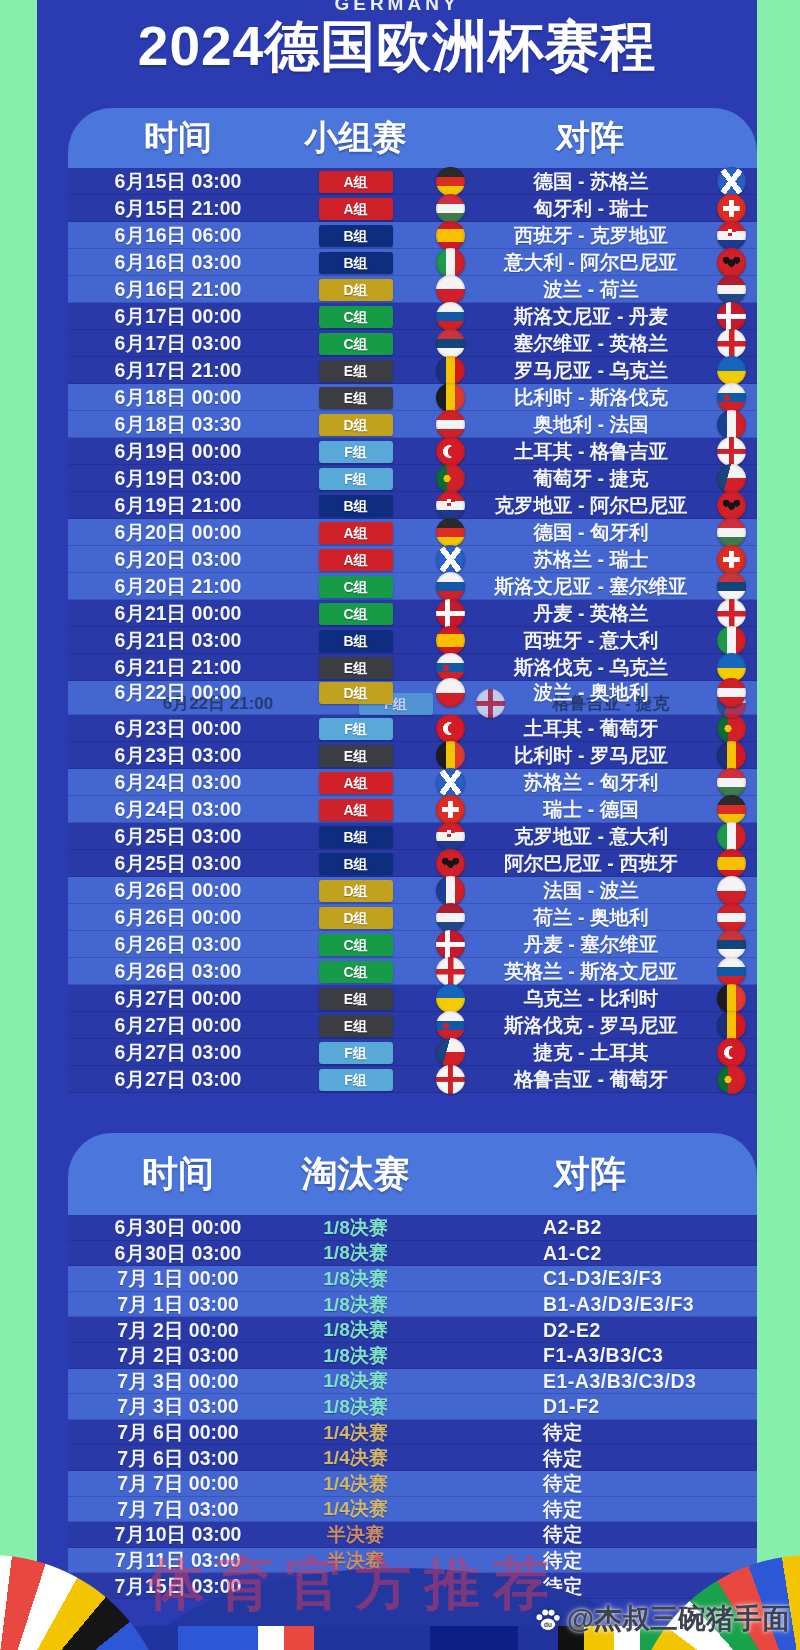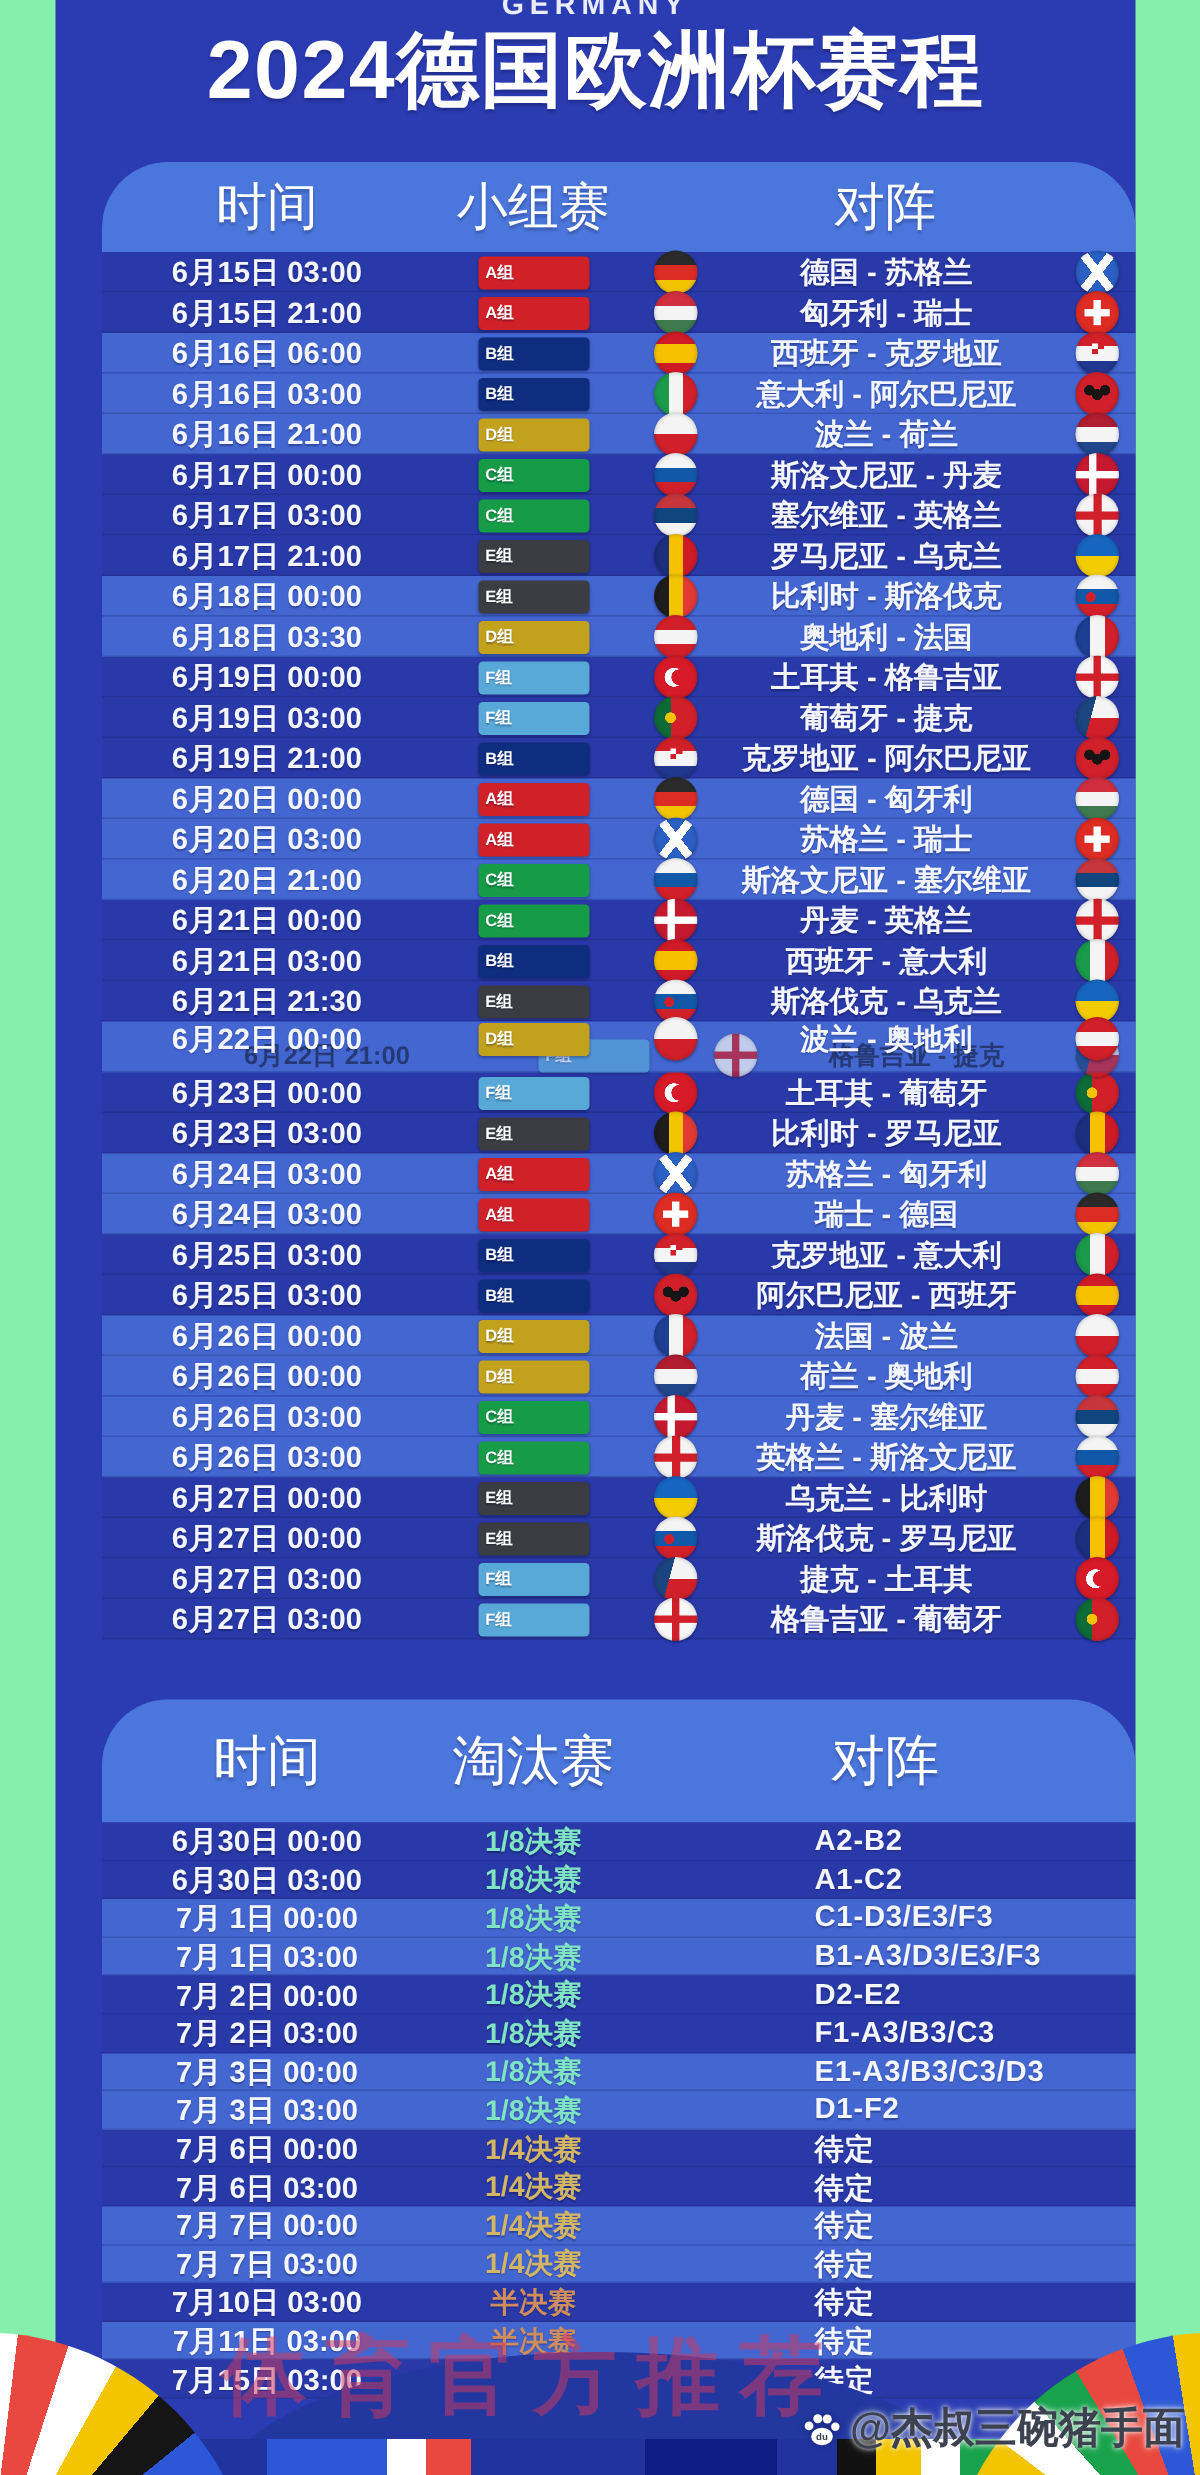--- a/index.html
+++ b/index.html
@@ -10,35 +10,35 @@
   
   .country{position:absolute;top:-7px;left:0;right:0;text-align:center;font-size:19px;font-weight:700;
            letter-spacing:4px;color:#e9edfa;}
   .title{position:absolute;top:10px;left:0;right:0;text-align:center;font-size:55px;font-weight:800;
          color:#ffffff;letter-spacing:1px;text-shadow:0 2px 2px rgba(0,0,40,.25);white-space:nowrap;}
 
   
   .gtable{position:absolute;left:31px;top:108px;width:689px;z-index:3;}
   .ktable{position:absolute;left:31px;top:1133px;width:689px;z-index:3;}
   .thead{background:#4b76dc;border-radius:44px 44px 0 0;display:flex;align-items:center;
-         color:#fff;font-weight:400;text-shadow:0 2px 2px rgba(0,0,40,.25);}
+         color:#fff;font-weight:700;text-shadow:0 2px 2px rgba(0,0,40,.25);}
   .gtable .thead{height:60px;font-size:34px;}
   .ktable .thead{height:82px;font-size:36px;}
   .c-time{width:220px;text-align:center;}
   .c-group{width:135px;text-align:center;}
   .c-vs{flex:1;text-align:center;}
 
   .row{height:27px;display:flex;align-items:center;color:#f3f6ff;font-weight:700;font-size:19.5px;
        box-shadow:inset 0 -1px 0 rgba(10,18,70,.20);text-shadow:0 1px 1px rgba(0,0,40,.3);}
   .band-dark{background:#2a39a8;}
   .band-light{background:#4366d1;}
   .time{width:220px;text-align:center;white-space:nowrap;}
   .badge-wrap{width:135px;display:flex;justify-content:center;}
-  .badge{min-width:64px;padding:0 5px;height:22px;line-height:22px;border-radius:3px;
-         font-size:11px;font-weight:700;color:#fff;box-shadow:0 1px 2px rgba(0,0,30,.3);}
+  .badge{min-width:64px;padding:0 5px;height:22px;line-height:22px;border-radius:3px;text-align:center;
+         font-size:14px;font-weight:700;color:#fff;box-shadow:0 1px 2px rgba(0,0,30,.3);}
   .vs{flex:1;display:flex;align-items:center;padding:0 11px 0 13px;min-width:0;}
   .matchup{flex:1;text-align:center;white-space:nowrap;}
 
   
   .row.glitch{height:34px;position:relative;box-shadow:inset 0 -1px 0 rgba(10,18,70,.20);}
   .glitch .layer{position:absolute;left:0;right:0;height:27px;display:flex;align-items:center;}
   .glitch .layer-main{top:-2px;z-index:2;}
   .glitch .layer-ghost{top:9px;z-index:1;opacity:.7;padding-left:40px;}
   .layer-ghost .time,.layer-ghost .matchup{color:#19264f;text-shadow:none;font-size:17px;}
 
@@ -320,21 +320,21 @@
             <div class="badge-wrap">
               <div class="badge" style="background: rgb(14, 45, 126);">B组</div>
             </div>
             <div class="vs">
               <div class="flag f-spain"></div>
               <div class="matchup">西班牙 - 意大利</div>
               <div class="flag f-italy"></div>
             </div>
           </div>
           <div class="row band-dark">
-            <div class="time">6月21日 21:30</div>
+            <div class="time">6月21日 21:00</div>
             <div class="badge-wrap">
               <div class="badge" style="background: rgb(59, 61, 66);">E组</div>
             </div>
             <div class="vs">
               <div class="flag f-slovakia"></div>
               <div class="matchup">斯洛伐克 - 乌克兰</div>
               <div class="flag f-ukraine"></div>
             </div>
           </div>
           <div class="row band-light glitch">

